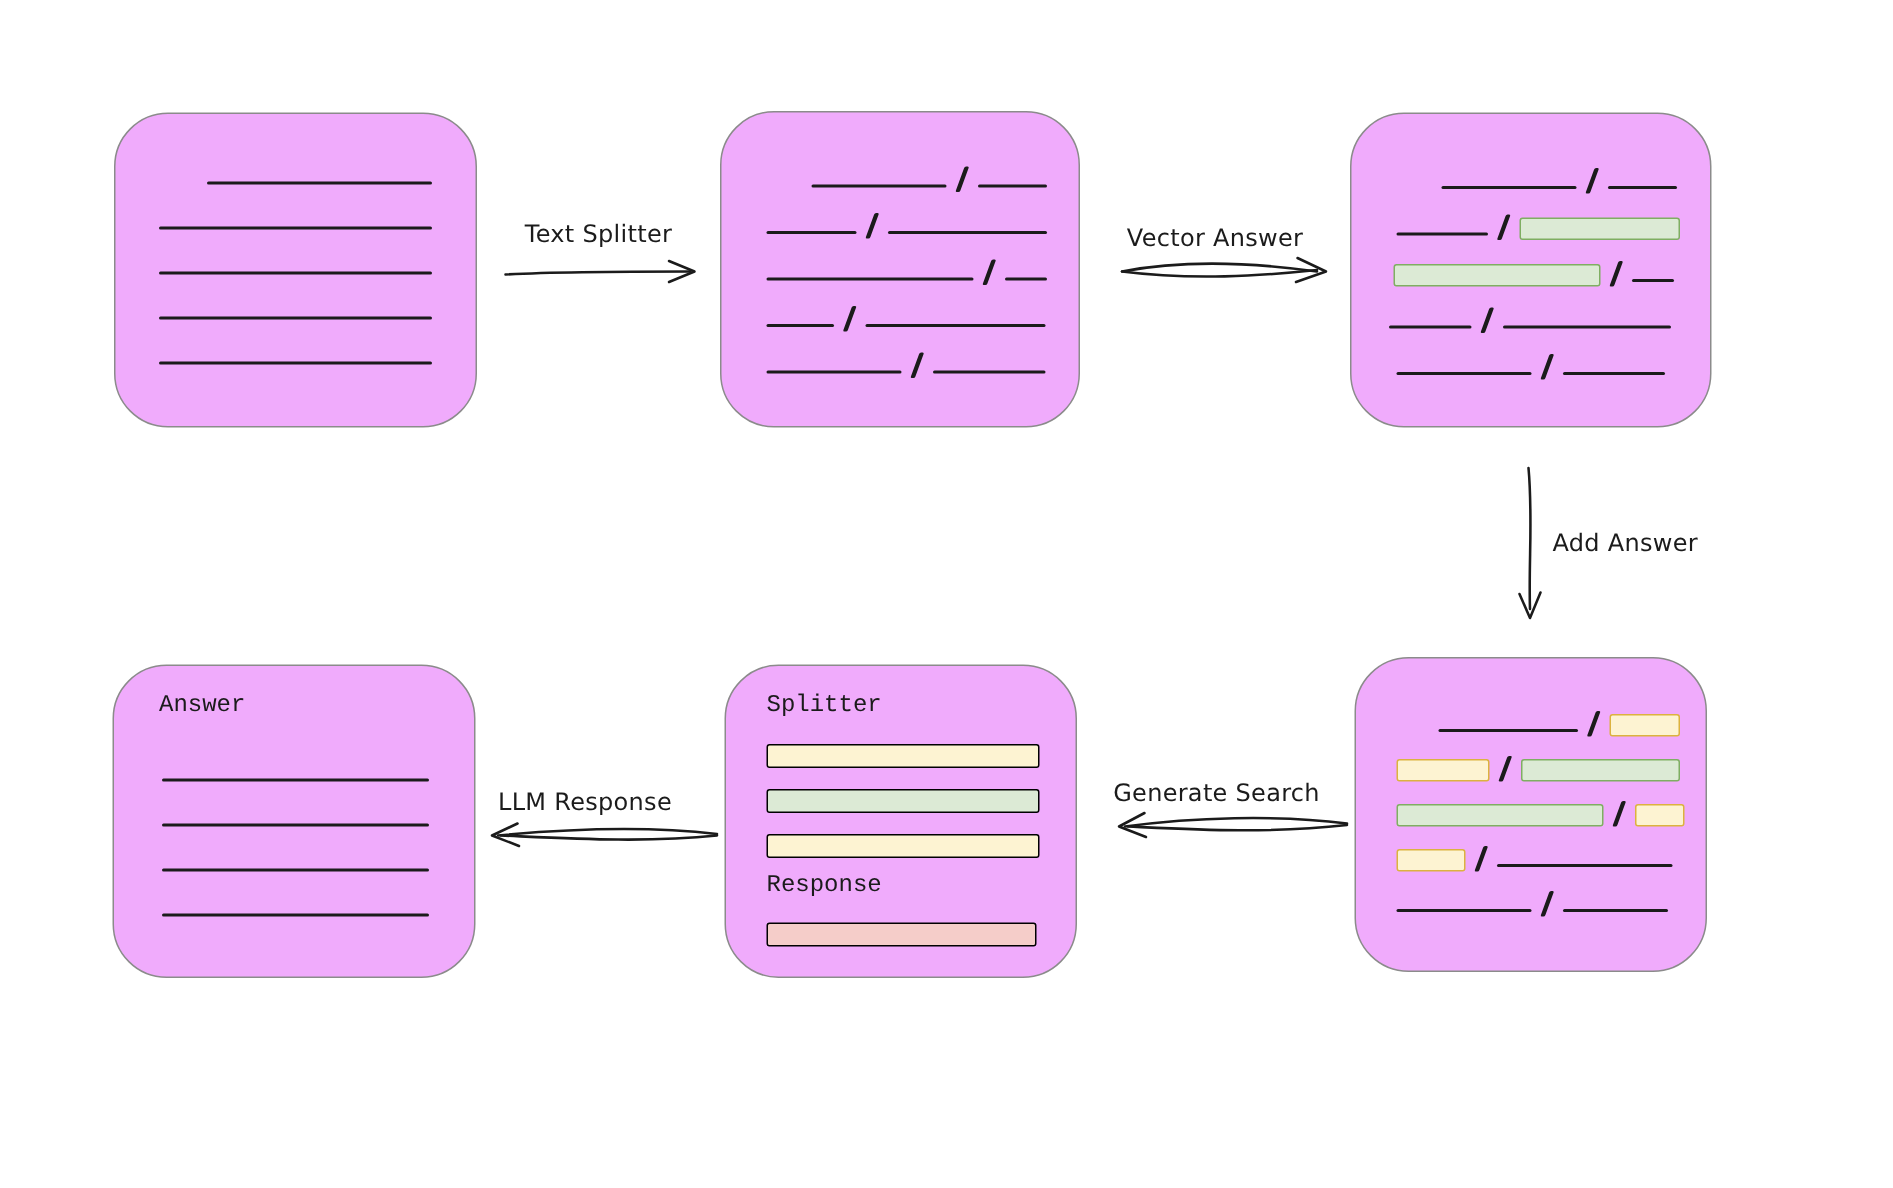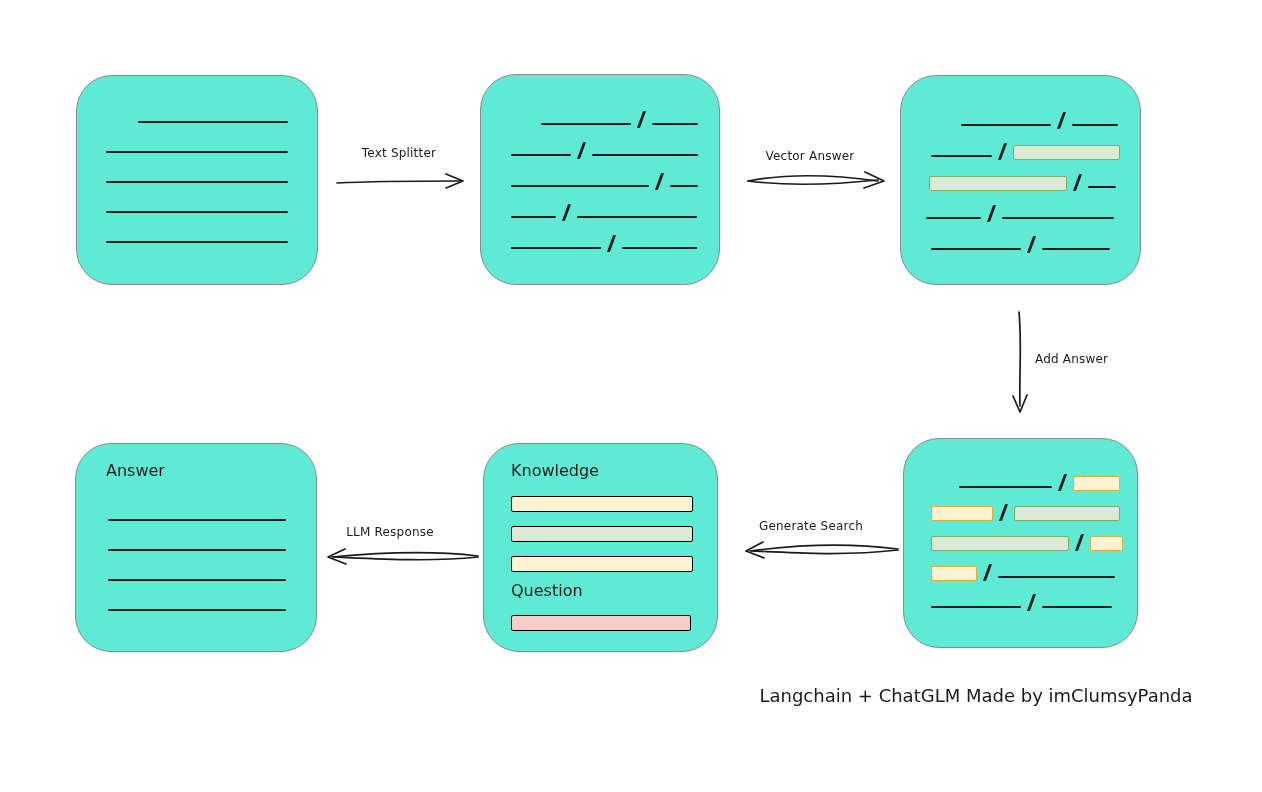--- a/index.html
+++ b/index.html
@@ -6,39 +6,40 @@
   #canvas{
     position:relative;
     width:1262px;height:792px;
     background:#ffffff;
     font-family:"DejaVu Sans","Liberation Sans",sans-serif;
     color:#1b1b1b;
     overflow:hidden;
   }
   .panel{
     position:absolute;
-    background:#5eead4;
+    background:#f0abfc;
     border:1.5px solid var(--box-border);
     border-radius:36px;
     box-sizing:border-box;
+    font-family:Liberation Mono, monospace;
   }
   .rows{position:absolute;left:0;right:0;display:flex;flex-direction:column;}
   .row{display:flex;align-items:flex-end;}
   .rows-31 .row{height:31px;}
   .rows-30 .row{height:30px;}
   .seg-line{height:2px;background:var(--stroke);margin-bottom:3px;border-radius:1px;flex:none;}
   .slash{width:2.5px;height:17px;background:var(--stroke);transform:skewX(-20deg);margin:0 9px;flex:none;border-radius:1px;}
   .chip{height:15px;border:1.5px solid #000;border-radius:2px;flex:none;box-sizing:border-box;}
   .chip-green{background:var(--green-fill);border-color:var(--green-border);}
   .chip-yellow{background:var(--yellow-fill);border-color:var(--yellow-border);}
   .chip-red{background:var(--red-fill);border-color:var(--red-border);}
   .bar{height:16px;border:1.5px solid #000;border-radius:2px;box-sizing:border-box;margin-bottom:14px;}
   .label{
     position:absolute;
-    font-size:12px;
+    font-size:16px;
     letter-spacing:0.2px;
     white-space:nowrap;
     color:var(--stroke);
   }
   .label.centered{text-align:center;}
   .inner-label{
     position:absolute;
     font-size:16px;
     font-weight:500;
     white-space:nowrap;
@@ -163,27 +164,27 @@
         </div>
         <div class="row" style="margin-left: 27px;">
           <span class="seg-line" style="width: 90px;"></span>
           <span class="slash"></span>
           <span class="seg-line" style="width: 70px;"></span>
         </div>
       </div>
   </div>
 
   <div class="panel" style="left:483px;top:443px;width:235px;height:209px;">
-    <div class="inner-label" style="left:27px;top:17px;">Knowledge</div>
+    <div class="inner-label" style="left:27px;top:17px;">Splitter</div>
     <div style="position:absolute;left:27px;top:52px;right:24px;">
         <div class="bar chip-yellow"></div>
         <div class="bar chip-green"></div>
         <div class="bar chip-yellow"></div>
       </div>
-    <div class="inner-label" style="left:27px;top:137px;">Question</div>
+    <div class="inner-label" style="left:27px;top:137px;">Response</div>
     <div style="position:absolute;left:27px;top:171px;right:26px;">
         <div class="bar chip-red"></div>
       </div>
   </div>
 
   <div class="panel" style="left:75px;top:443px;width:242px;height:209px;">
     <div class="inner-label" style="left:30px;top:17px;">Answer</div>
     <div class="rows rows-30" style="top:50px;">
         <div class="row" style="margin-left: 32px;">
           <span class="seg-line" style="width: 178px;"></span>
@@ -199,21 +200,20 @@
         </div>
       </div>
   </div>
 
   <div class="label centered" style="left:333px;top:146px;width:132px;">Text Splitter</div>
   <div class="label centered" style="left:744px;top:149px;width:132px;">Vector Answer</div>
   <div class="label" style="left:1035px;top:352px;">Add Answer</div>
   <div class="label centered" style="left:736px;top:519px;width:150px;">Generate Search</div>
   <div class="label centered" style="left:324px;top:525px;width:132px;text-align:center;">LLM Response</div>
 
-  <div id="caption">Langchain + ChatGLM Made by imClumsyPanda</div>
 
   <svg class="arrows" width="1262" height="792" viewBox="0 0 1262 792">
     <g>
       <path class="arrow" d="M337 183 C 375 181, 420 181, 460 181"></path>
       <path class="arrow" d="M446 174 L463 181 L446 188"></path>
     </g>
     <g>
       <path class="arrow" d="M748 181 C 790 173, 835 175, 878 181"></path>
       <path class="arrow" d="M748 181 C 795 187, 840 184, 878 180"></path>
       <path class="arrow" d="M865 172 L884 181 L864 188"></path>

